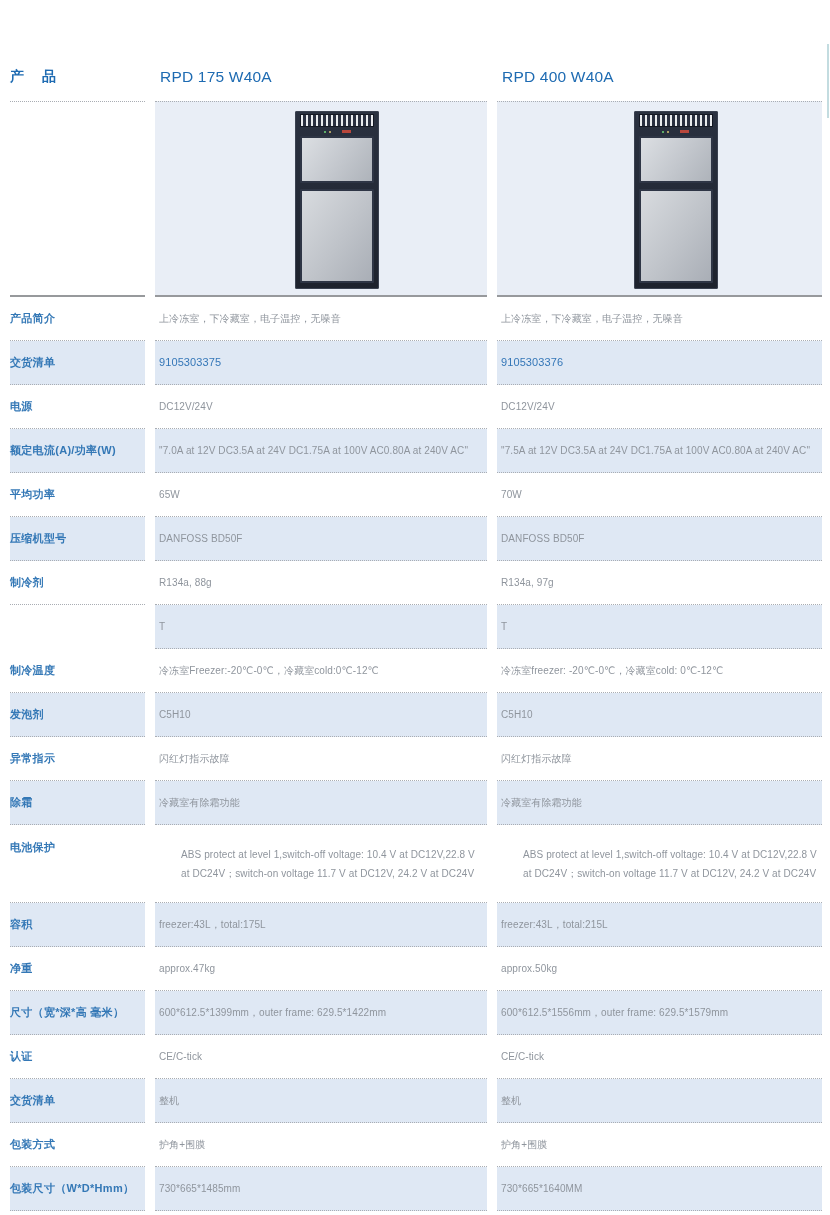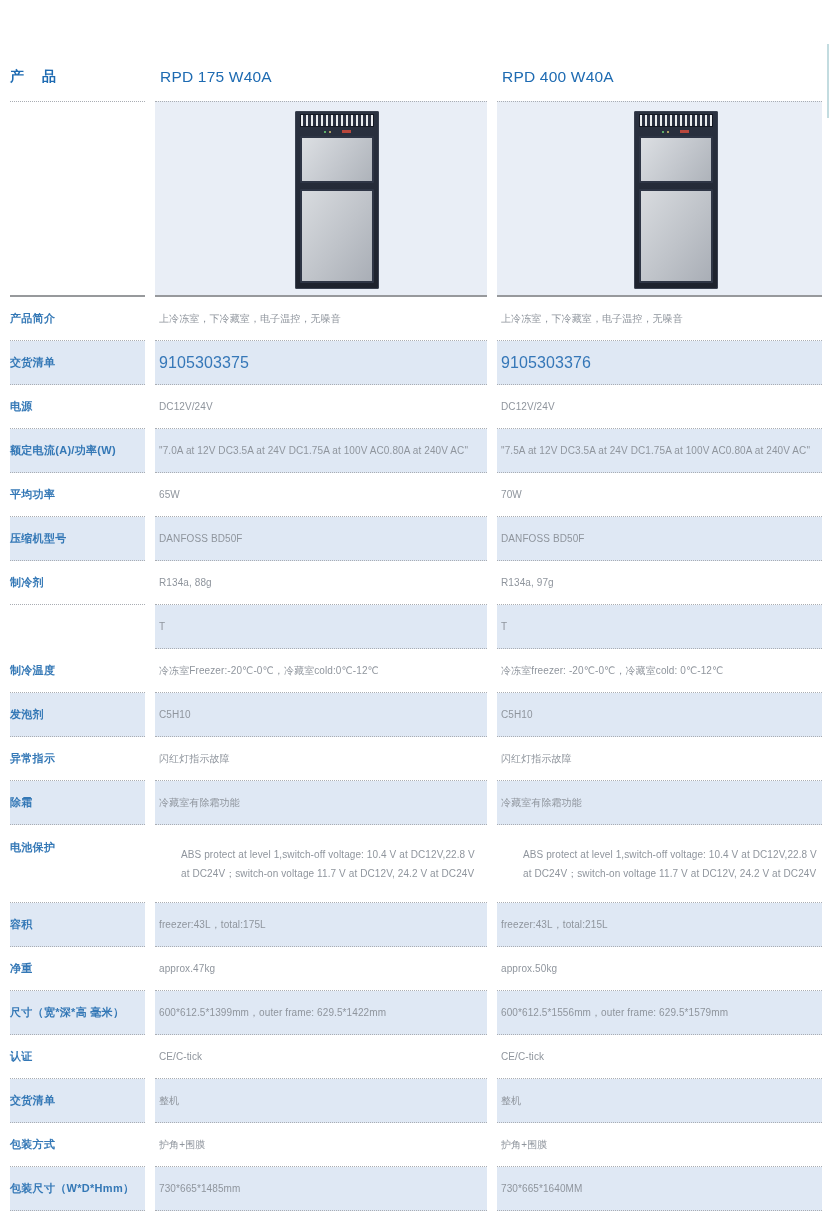--- a/index.html
+++ b/index.html
@@ -53,21 +53,21 @@
   .row { height:44px; }
   .row.tall { height:78px; }
   .row .cell { border-bottom:1px dotted #a9adb3; display:flex; align-items:center; }
   .row.last .cell { border-bottom:2px solid #97999c;margin-top:28px; }
   .row .label-cell { grid-column:2; }
   .row .val1 { grid-column:4; }
   .row .val2 { grid-column:6; }
   .row.shaded .cell { background:#dfe8f4; }
   .row-label { color:#3478b6; font-size:11px; font-weight:700; letter-spacing:0.3px; }
   .row-value { color:#8f959d; font-size:10px; line-height:19px; padding-left:4px; letter-spacing:0.1px; }
-  .row.value-blue .row-value { color:#3577b8; font-size:16px; }
+  .row.value-blue .row-value { color:#3577b8; font-size:11px; }
   .row.tall .label-cell { align-items:flex-start; padding-top:15px; }
   .row.tall .row-value { padding-right:2px;margin-left:22px; }
   
   .edge-line {
     position:absolute; right:1px; top:44px; width:2px; height:74px; background:#c3dce0;
   }
 </style>
 </head>
 <body>
 

